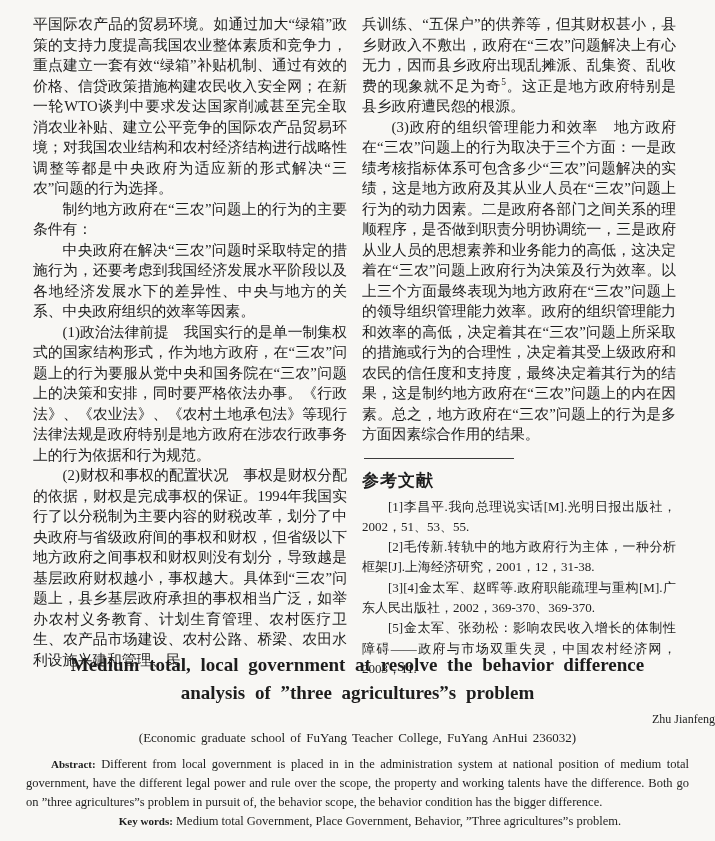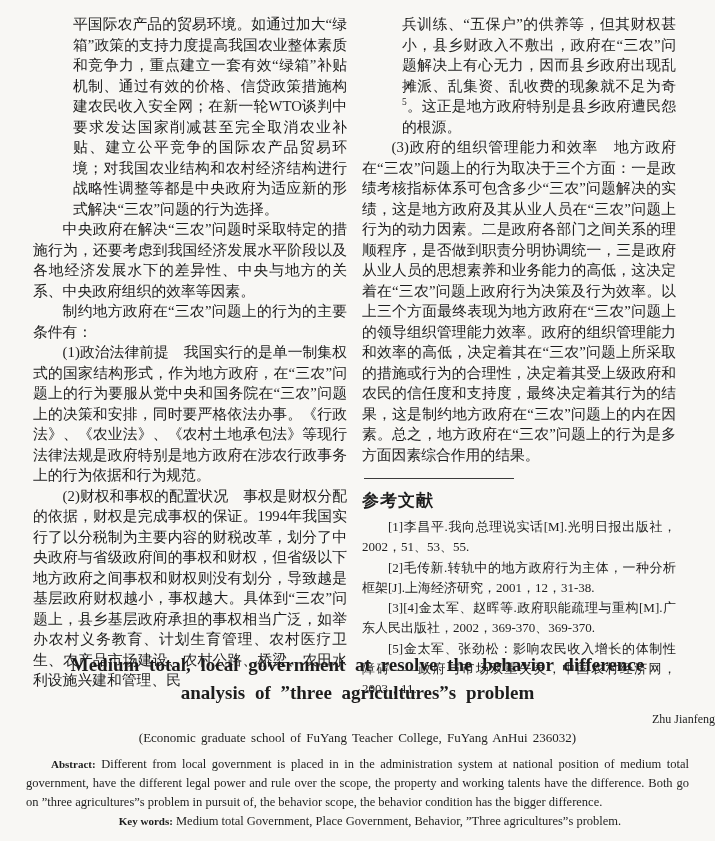--- a/index.html
+++ b/index.html
@@ -28,21 +28,21 @@
   .col-right { left: 362px; }
 
   .zh {
     margin: 0;
     font-size: 14.8px;
     line-height: 20.5px;
     text-align: justify;
     text-justify: inter-ideograph;
   }
   .indent { text-indent: 2em; }
-  .noindent { text-indent: 0; margin-left: 40px; }
+  .noindent { text-indent: 0; }
 
   .fn {
     font-size: 9.5px;
     line-height: 0;
     vertical-align: super;
   }
 
   .ref-divider {
     width: 150px;
     height: 0;
@@ -100,22 +100,22 @@
     font-size: 11px;
   }
 </style>
 </head>
 <body>
 
 <div class="page">
 
   <div class="col col-left">
     <p class="zh noindent">平国际农产品的贸易环境。如通过加大“绿箱”政策的支持力度提高我国农业整体素质和竞争力，重点建立一套有效“绿箱”补贴机制、通过有效的价格、信贷政策措施构建农民收入安全网；在新一轮WTO谈判中要求发达国家削减甚至完全取消农业补贴、建立公平竞争的国际农产品贸易环境；对我国农业结构和农村经济结构进行战略性调整等都是中央政府为适应新的形式解决“三农”问题的行为选择。</p>
+    <p class="zh indent">制约地方政府在“三农”问题上的行为的主要条件有：</p>
     <p class="zh indent">中央政府在解决“三农”问题时采取特定的措施行为，还要考虑到我国经济发展水平阶段以及各地经济发展水下的差异性、中央与地方的关系、中央政府组织的效率等因素。</p>
-    <p class="zh indent">制约地方政府在“三农”问题上的行为的主要条件有：</p>
     <p class="zh indent">(1)政治法律前提　我国实行的是单一制集权式的国家结构形式，作为地方政府，在“三农”问题上的行为要服从党中央和国务院在“三农”问题上的决策和安排，同时要严格依法办事。《行政法》、《农业法》、《农村土地承包法》等现行法律法规是政府特别是地方政府在涉农行政事务上的行为依据和行为规范。</p>
     <p class="zh indent">(2)财权和事权的配置状况　事权是财权分配的依据，财权是完成事权的保证。1994年我国实行了以分税制为主要内容的财税改革，划分了中央政府与省级政府间的事权和财权，但省级以下地方政府之间事权和财权则没有划分，导致越是基层政府财权越小，事权越大。具体到“三农”问题上，县乡基层政府承担的事权相当广泛，如举办农村义务教育、计划生育管理、农村医疗卫生、农产品市场建设、农村公路、桥梁、农田水利设施兴建和管理、民</p>
   </div>
 
   <div class="col col-right">
     <p class="zh noindent"><span>兵训练、“五保户”的供养等，但其财权甚小，县乡财政入不敷出，政府在“三农”问题解决上有心无力，因而县乡政府出现乱摊派、乱集资、乱收费的现象就不足为奇</span><sup class="fn">5</sup><span>。这正是地方政府特别是县乡政府遭民怨的根源。</span></p>
     <p class="zh indent">(3)政府的组织管理能力和效率　地方政府在“三农”问题上的行为取决于三个方面：一是政绩考核指标体系可包含多少“三农”问题解决的实绩，这是地方政府及其从业人员在“三农”问题上行为的动力因素。二是政府各部门之间关系的理顺程序，是否做到职责分明协调统一，三是政府从业人员的思想素养和业务能力的高低，这决定着在“三农”问题上政府行为决策及行为效率。以上三个方面最终表现为地方政府在“三农”问题上的领导组织管理能力效率。政府的组织管理能力和效率的高低，决定着其在“三农”问题上所采取的措施或行为的合理性，决定着其受上级政府和农民的信任度和支持度，最终决定着其行为的结果，这是制约地方政府在“三农”问题上的内在因素。总之，地方政府在“三农”问题上的行为是多方面因素综合作用的结果。</p>
 
     <div class="ref-divider"></div>
     <h3 class="ref-heading">参考文献</h3>

